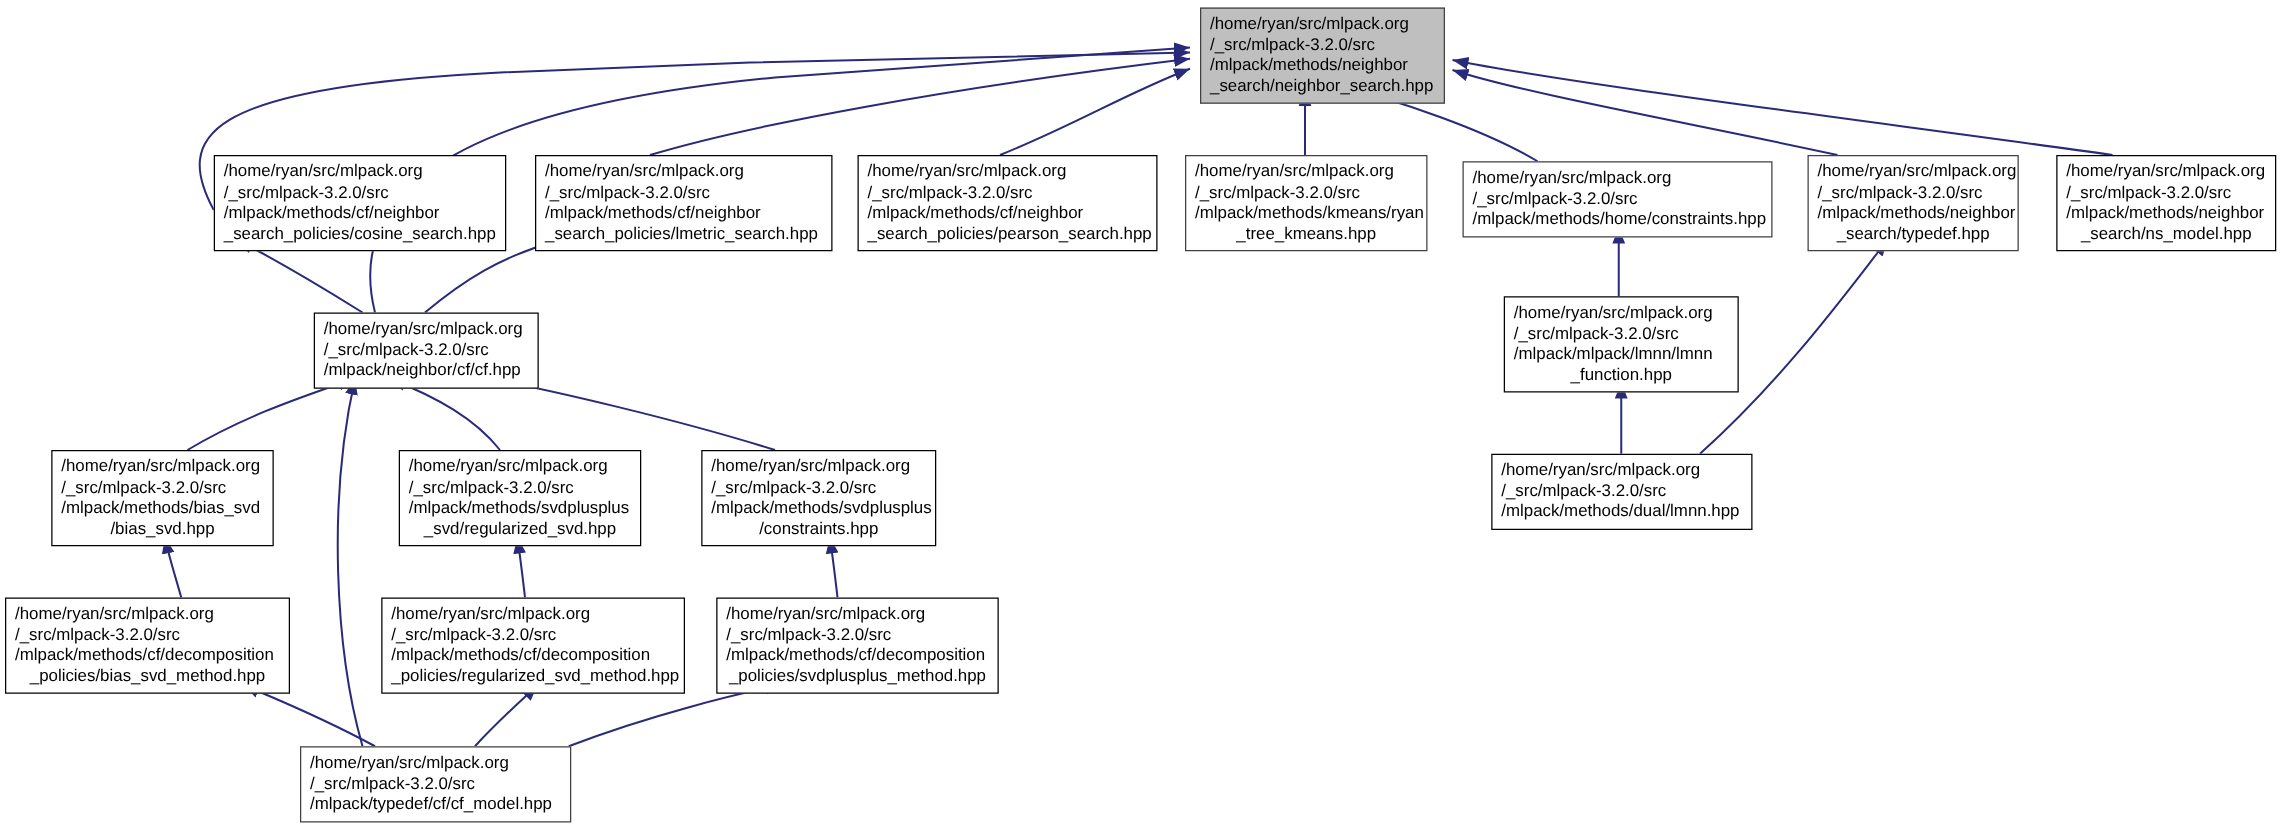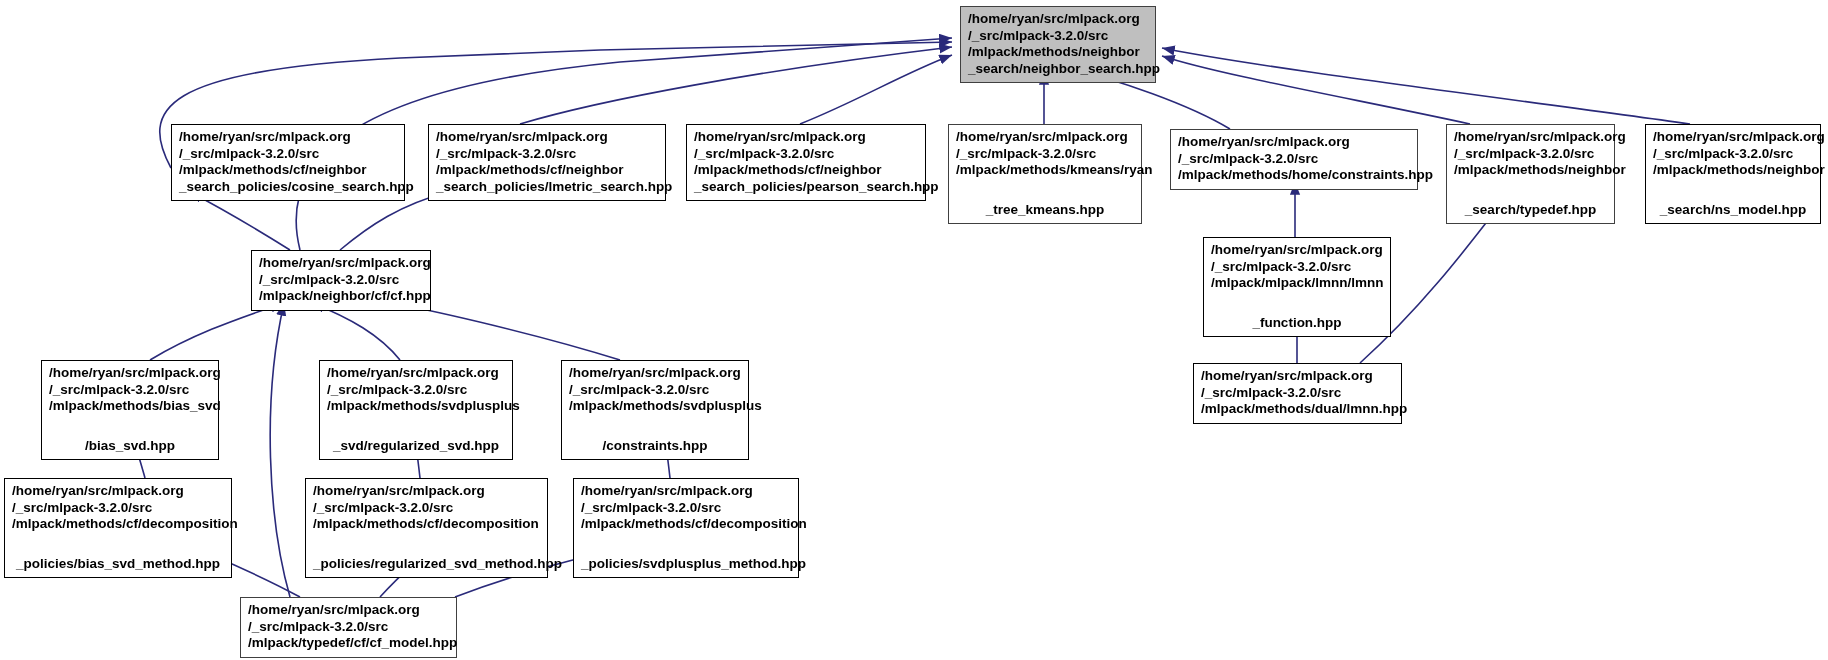--- a/index.html
+++ b/index.html
@@ -8,21 +8,20 @@
     padding: 0;
     background: #ffffff;
   }
   #graph {
     position: relative;
     width: 1828px;
     height: 660px;
     background: #ffffff;
     font-family: "Liberation Sans", sans-serif;
     overflow: hidden;
-    font-weight: bold;
   }
   #edges {
     position: absolute;
     left: 0;
     top: 0;
     width: 1828px;
     height: 660px;
     pointer-events: none;
   }
   .node {
@@ -44,21 +43,20 @@
     font-size: 13.5px;
   }
   .node.thick {
     border: 1px solid #404040;
   }
   .node .ln {
     display: block;
   }
   .node .ln.c {
     text-align: center;
-    margin-top: 23px;
   }
 </style>
 </head>
 <body>
 
 <div id="graph">
 
   <svg id="edges" viewBox="0 0 1828 660" xmlns="http://www.w3.org/2000/svg">
     <defs>
       <marker id="ah" markerWidth="9" markerHeight="9" refX="8" refY="3.2" orient="auto" markerUnits="strokeWidth">

